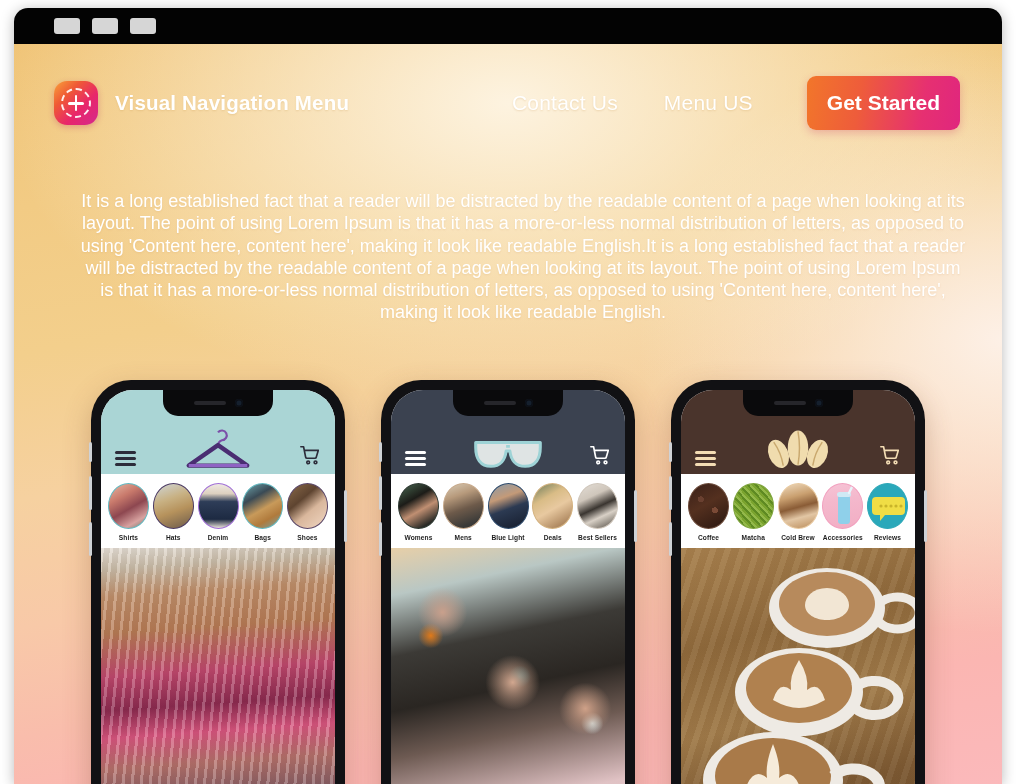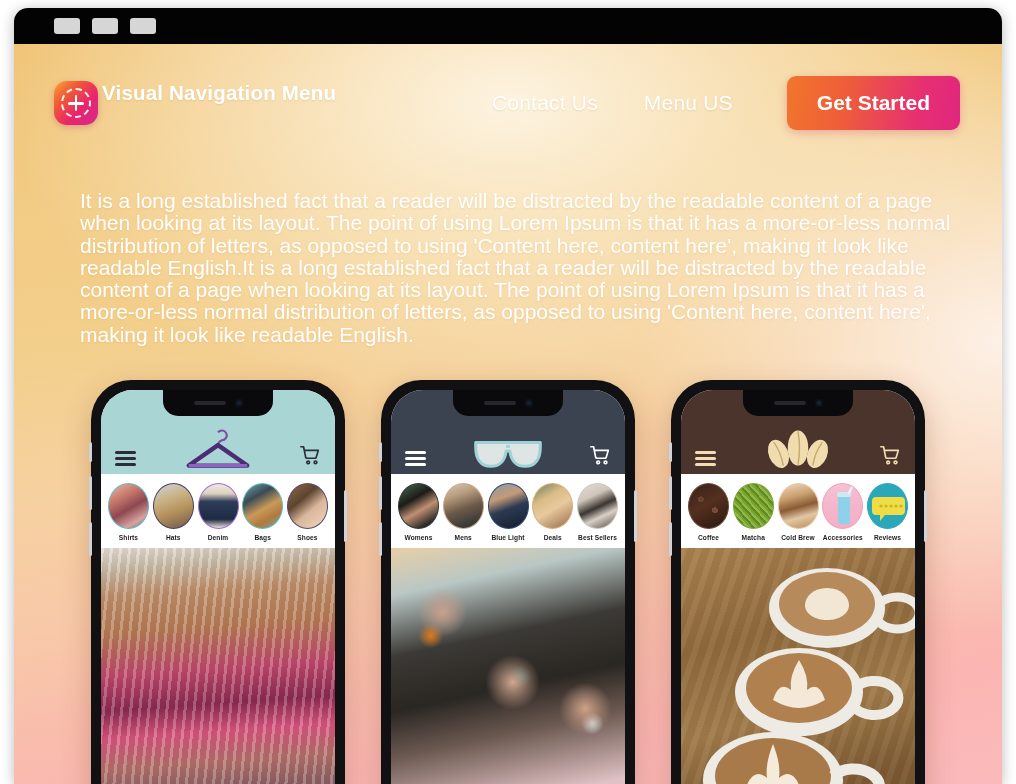--- a/index.html
+++ b/index.html
@@ -54,21 +54,21 @@
 
   
   .site-header{
     position:absolute;
     left:0; right:0; top:24px;
     height:70px;
     display:flex;
     align-items:center;
     padding:0 42px 0 40px;
   }
-  .brand{ display:flex; align-items:flex-start; gap:4px; }
+  .brand{ display:flex; align-items:center; gap:17px; }
   .logo-badge{
     width:44px; height:44px;
     border-radius:13px;
     background:linear-gradient(135deg,#f9a23b 0%,#ef5a35 30%,#e8266a 62%,#d4298e 100%);
     position:relative;
     flex:none;
     box-shadow:0 2px 6px rgba(180,40,90,.3);
   }
   .logo-badge .ring{
     position:absolute; left:7px; top:7px;
@@ -105,38 +105,39 @@
     text-decoration:none;
     text-shadow:0 1px 2px rgba(180,120,40,.2);
     cursor:pointer;
   }
   .cta-button{
     margin-left:8px;
     background:linear-gradient(100deg,#f2762a 0%,#ee5c3b 35%,#e63071 75%,#e0267e 100%);
     color:#fff;
     border:none;
     border-radius:9px;
-    padding:15px 30px;
+    padding:15px 20px;
     font-size:21px;
     font-weight:700;
     font-family:inherit;
     cursor:pointer;
     box-shadow:0 3px 9px rgba(200,45,100,.28);
   }
 
   
   .intro-text{
     position:absolute;
     left:66px; top:146px;
     width:886px;
     color:#ffffff;
-    font-size:21px;
+    font-size:18px;
     line-height:22.3px;
     font-weight:400;
     text-shadow:0 1px 2px rgba(190,130,60,.16);
+    text-align:center;
   }
 
   
   .phones{
     position:absolute;
     left:0; right:0; top:336px;
     height:404px;
     display:flex;
     justify-content:center;
     gap:36px;

